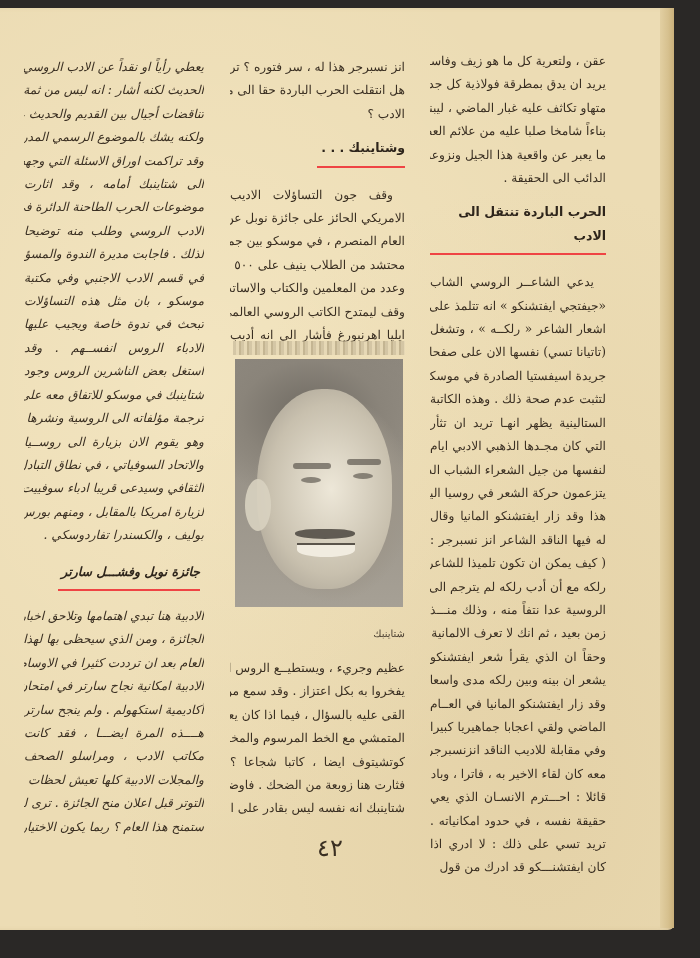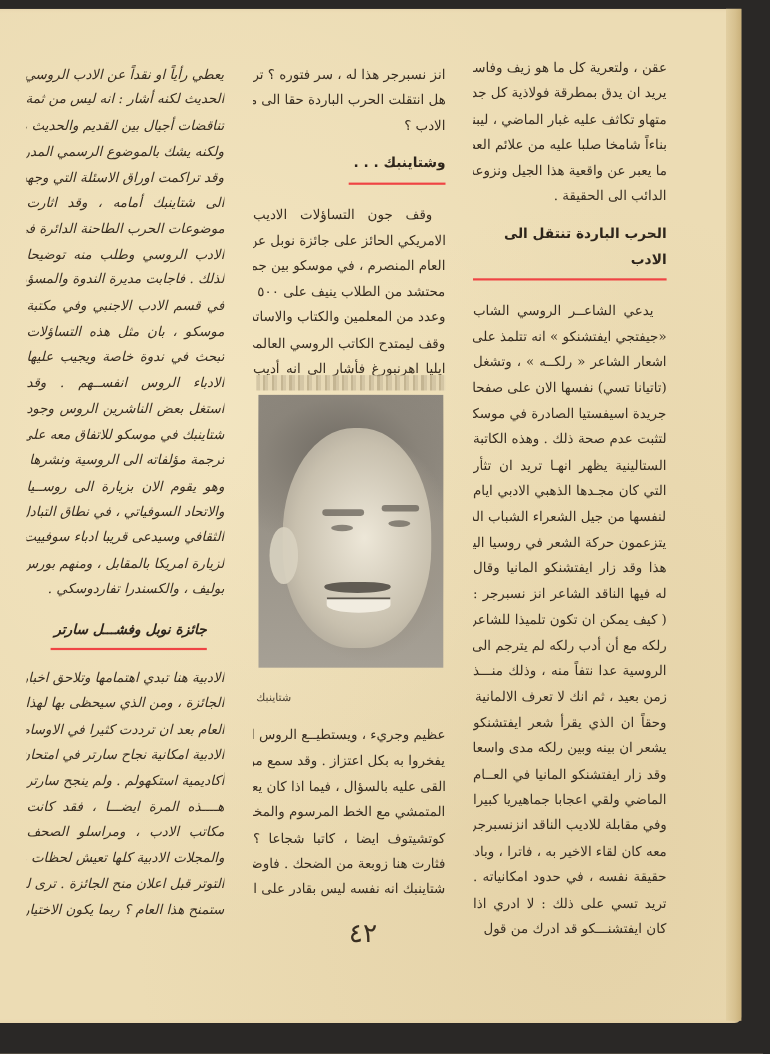--- a/index.html
+++ b/index.html
@@ -61,21 +61,21 @@
     position:absolute; left:22px; top:30px; width:135px; height:200px;
     border-radius:48% 48% 45% 45%;
     background:radial-gradient(ellipse at 55% 50%, #ede7d8, #c8c0ae 60%, #9d968a);
   }
   .photo .brow { position:absolute; height:6px; background:#5e5850; border-radius:3px; opacity:.7; }
   .photo .eye { position:absolute; width:20px; height:6px; background:#6b655c; border-radius:50%; opacity:.75; }
   .photo .mustache { position:absolute; left:60px; top:170px; width:60px; height:10px; background:#4b463f; border-radius:40% 40% 50% 50%; opacity:.85; }
   .photo .mouth { position:absolute; left:62px; top:184px; width:58px; height:12px; background:#f1ece0; border-radius:0 0 50% 50%; border-top:2px solid #5a544b; }
   .photo .ear { position:absolute; left:10px; top:120px; width:26px; height:52px; background:#d8d1c0; border-radius:50%; opacity:.9; }
   .caption {
-    position:absolute; left:233px; top:628px; width:172px; text-align:left;
+    position:absolute; left:233px; top:628px; width:172px; text-align:right;
     direction:rtl; font-family:Liberation Sans, sans-serif; font-size:10px; color:#4a3f31;
   }
   .page-number {
     position:absolute; left:300px; top:834px; width:60px; text-align:center;
     font-family:"DejaVu Serif", serif; font-size:24px; color:#3a2f22; direction:rtl;
   }
 </style>
 </head>
 <body>
 
@@ -110,20 +110,21 @@
     <span class="line">( كيف يمكن ان تكون تلميذا للشاعر</span>
     <span class="line">رلكه مع أن أدب رلكه لم يترجم الى</span>
     <span class="line">الروسية عدا نتفاً منه ، وذلك منـــذ</span>
     <span class="line">زمن بعيد ، ثم انك لا تعرف الالمانية ) .</span>
     <span class="line">وحقاً ان الذي يقرأ شعر ايفتشنكو</span>
     <span class="line">يشعر ان بينه وبين رلكه مدى واسعا</span>
     <span class="line">وقد زار ايفتشنكو المانيا في العــام</span>
     <span class="line">الماضي ولقي اعجابا جماهيريا كبيرا</span>
     <span class="line">وفي مقابلة للاديب الناقد انزنسبرجر</span>
     <span class="line">معه كان لقاء الاخير به ، فاترا ، وبادهه</span>
+    <span class="line">قائلا : احـــترم الانسـان الذي يعي</span>
     <span class="line">حقيقة نفسه ، في حدود امكانياته .</span>
     <span class="line">تريد تسي على ذلك : لا ادري اذا</span>
     <span class="line last">كان ايفتشنـــكو قد ادرك من قول</span>
   </div>
 </div>
 
 <div class="col col-mid">
   <div>
     <span class="line">انز نسبرجر هذا له ، سر فتوره ؟ ترى</span>
     <span class="line">هل انتقلت الحرب الباردة حقا الى مجال</span>
@@ -188,21 +189,21 @@
     <span class="line">استغل بعض الناشرين الروس وجود</span>
     <span class="line">شتاينبك في موسكو للاتفاق معه على</span>
     <span class="line">ترجمة مؤلفاته الى الروسية ونشرها .</span>
     <span class="line">وهو يقوم الان بزيارة الى روســيا</span>
     <span class="line">والاتحاد السوفياتي ، في نطاق التبادل</span>
     <span class="line">الثقافي وسيدعى قريبا ادباء سوفييت</span>
     <span class="line">لزيارة امريكا بالمقابل ، ومنهم بورس</span>
     <span class="line last">بوليف ، والكسندرا تفاردوسكي .</span>
   </div>
   <div style="height:12px"></div>
-  <div class="heading" style="width:142px; margin-right:16px; margin-left:auto;">جائزة نوبل وفشـــل سارتر</div>
+  <div class="heading" style="width:142px; margin-right:4px; margin-left:auto;">جائزة نوبل وفشـــل سارتر</div>
   <div style="height:14px"></div>
   <div>
     <span class="line">الادبية هنا تبدي اهتمامها وتلاحق اخبار</span>
     <span class="line">الجائزة ، ومن الذي سيحظى بها لهذا</span>
     <span class="line">العام بعد ان ترددت كثيرا في الاوساط</span>
     <span class="line">الادبية امكانية نجاح سارتر في امتحان</span>
     <span class="line">أكاديمية استكهولم . ولم ينجح سارتر</span>
     <span class="line">هــــذه المرة ايضـــا ، فقد كانت</span>
     <span class="line">مكاتب الادب ، ومراسلو الصحف</span>
     <span class="line">والمجلات الادبية كلها تعيش لحظات من</span>

